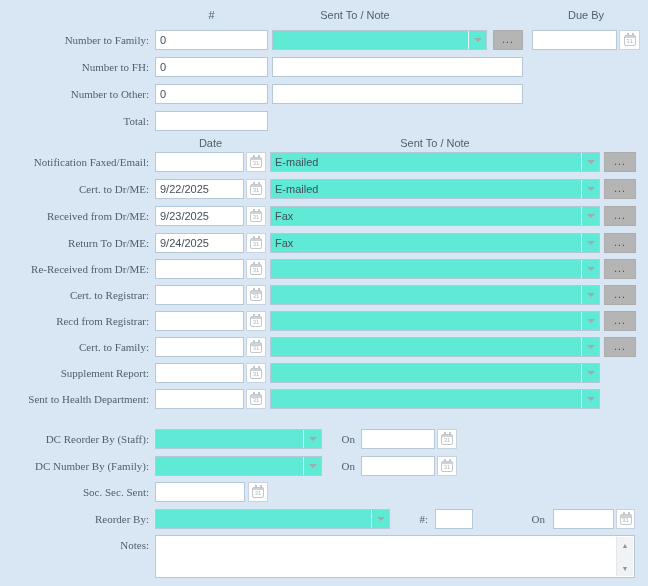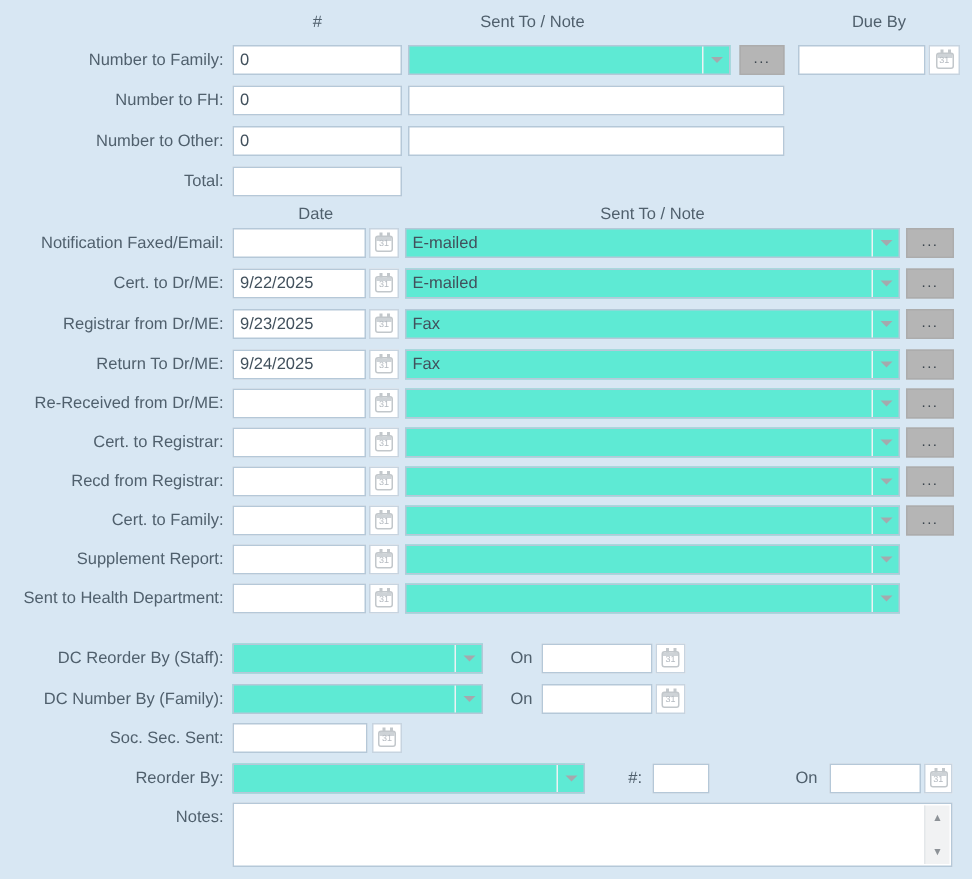--- a/index.html
+++ b/index.html
@@ -5,21 +5,21 @@
   html,body { margin:0; padding:0; }
   body { background:#d8e7f3; }
   .page {
     position:relative; width:648px; height:586px; background:#d8e7f3;
     font-family:"Liberation Sans", sans-serif; font-size:11px; color:#50606d;
     overflow:hidden;
   }
   .hdr { position:absolute; height:14px; line-height:14px; text-align:center; color:#50606d; }
   .row { position:absolute; left:0; width:648px; height:20px; }
   .lbl { position:absolute; left:0; top:0; width:149px; height:20px; line-height:20px;
-         text-align:right; white-space:nowrap; color:#50606d; }
+         text-align:right; white-space:nowrap; color:#50606d;font-family:Liberation Serif, serif; }
   .fld {
     position:absolute; top:0; height:20px; box-sizing:border-box;
     border:1px solid #b5c8d8; background:#fff; font-family:"Liberation Sans",sans-serif;
     font-size:11px; color:#41505c; padding:0 4px; outline:none; margin:0;
   }
   .combo {
     position:absolute; top:0; height:20px; box-sizing:border-box;
     border:1px solid #b5c8d8; background:#5eead4;
   }
   .combo .cval { position:absolute; left:4px; top:0; height:18px; line-height:18px; color:#41505c; white-space:nowrap; }
@@ -158,21 +158,21 @@
     <div class="combo combo2">
       <span class="cval">E-mailed</span>
       <span class="arr">
           <span class="tri"></span>
         </span>
     </div>
     <button class="more more2">...</button>
   </div>
 
   <div class="row" style="top:206px;">
-    <span class="lbl">Registrar from Dr/ME:</span>
+    <span class="lbl">Received from Dr/ME:</span>
     <input class="fld date2" value="9/23/2025" style="">
     <span class="calbtn cal2">
         <span class="cal">31</span>
       </span>
     <div class="combo combo2">
       <span class="cval">Fax</span>
       <span class="arr">
           <span class="tri"></span>
         </span>
     </div>

